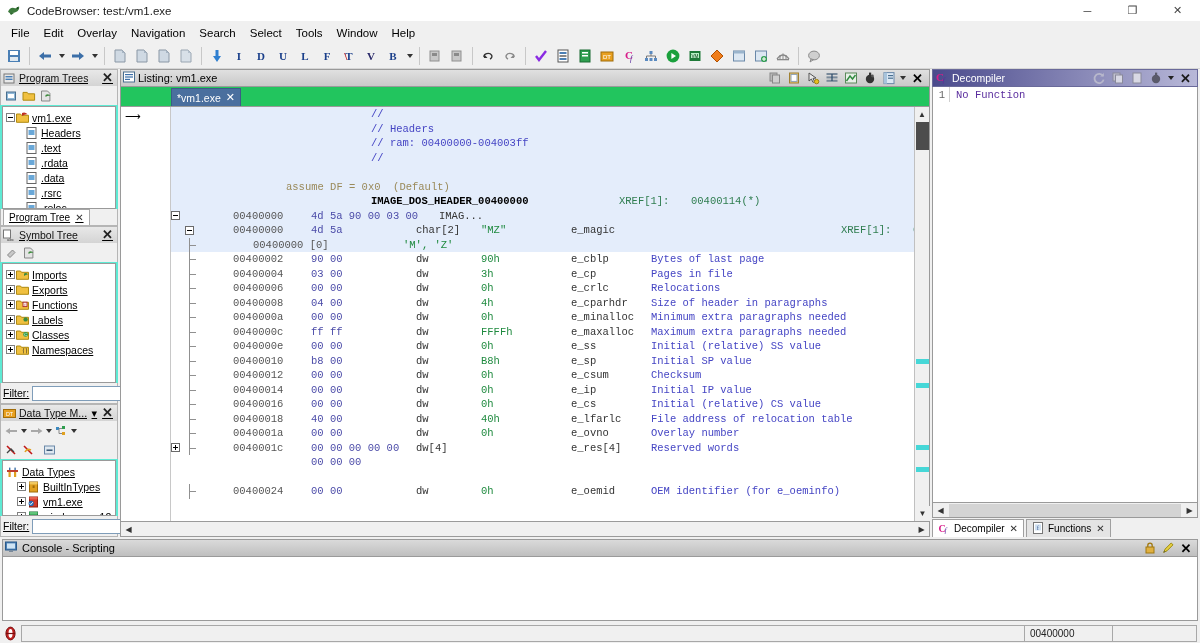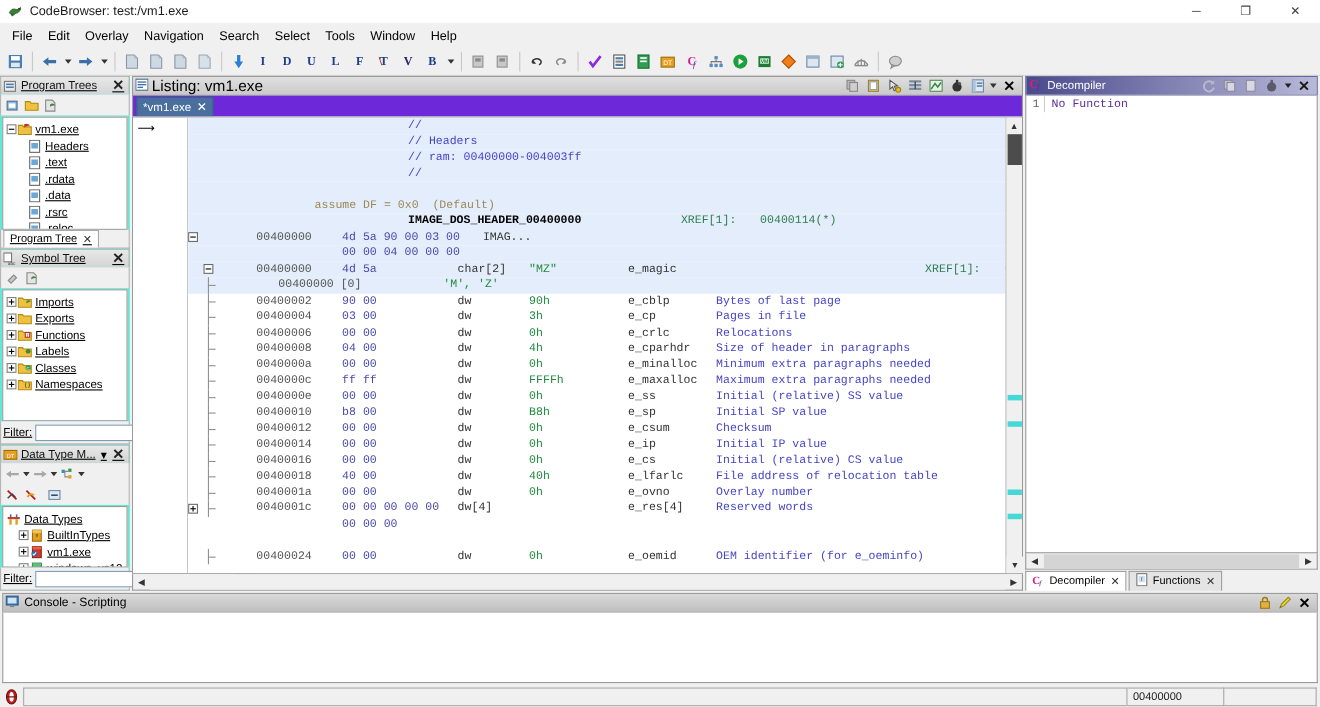--- a/index.html
+++ b/index.html
@@ -114,27 +114,27 @@
   .filter-btn { width: 15px; height: 15px; margin-left: 2px; }
 
   
   .centercol { flex: 1 1 auto; display: flex; flex-direction: column; min-width: 0; padding: 0 2px; }
   .listing-hdr {
     height: 18px; flex: 0 0 18px; display: flex; align-items: center;
     background: linear-gradient(to bottom, #e0e0e0, #c9c9c9);
     border: 1px solid #9a9a9a;
     padding: 0 2px;
   }
-  .listing-hdr .lh-title { font-size: 14px; margin-left: 3px; }
+  .listing-hdr .lh-title { font-size: 11px; margin-left: 3px; }
   .listing-hdr .lh-btns { margin-left: auto; display: flex; align-items: center; }
   .lhb { width: 19px; height: 17px; display: flex; align-items: center; justify-content: center; }
 
   .listing-tabs {
     height: 19px; flex: 0 0 19px; display: flex; align-items: flex-end;
-    background: #6d28d9; border-left: 1px solid #9a9a9a; border-right: 1px solid #9a9a9a;
+    background: #22c55e; border-left: 1px solid #9a9a9a; border-right: 1px solid #9a9a9a; padding-left: 47px;
   }
   .ltab {
     height: 18px; display: flex; align-items: center; padding: 0 5px;
     background: #4a6f9e; color: #fff; font-size: 10.5px; margin-left: 3px;
     border: 1px solid #3c5c85; border-bottom: none;
   }
   .ltab .tx { margin-left: 5px; color: #fff; font-size: 11px; }
 
   .listing-wrap {
     flex: 1 1 auto; display: flex; min-height: 0;
@@ -898,21 +898,20 @@
         </div>
         <div class="listing-body" id="listing-body">
             <div class="lrow sel"><span class="fld c-cmt" style="left: 200px;">//</span></div>
             <div class="lrow sel"><span class="fld c-cmt" style="left: 200px;">// Headers</span></div>
             <div class="lrow sel"><span class="fld c-cmt" style="left: 200px;">// ram: 00400000-004003ff</span></div>
             <div class="lrow sel"><span class="fld c-cmt" style="left: 200px;">//</span></div>
             <div class="lrow sel"></div>
             <div class="lrow sel"><span class="fld c-assume" style="left: 115px;">assume DF = 0x0  (Default)</span></div>
             <div class="lrow sel"><span class="fld c-label" style="left: 200px;">IMAGE_DOS_HEADER_00400000</span><span class="fld c-xref" style="left: 448px;">XREF[1]:</span><span class="fld c-xref" style="left: 520px;">00400114(*)</span></div>
             <div class="lrow sel"><span class="tgl" style="left: 0px;"></span><span class="fld c-addr" style="left: 62px;">00400000</span><span class="fld c-bytes" style="left: 140px;">4d 5a 90 00 03 00</span><span class="fld c-mnem" style="left: 268px;">IMAG...</span></div>
-            <div class="lrow sel"><span class="fld c-bytes" style="left: 140px;">00 00 04 00 00 00</span></div>
             <div class="lrow sel"><span class="tgl" style="left: 14px;"></span><span class="fld c-addr" style="left: 62px;">00400000</span><span class="fld c-bytes" style="left: 140px;">4d 5a</span><span class="fld c-mnem" style="left: 245px;">char[2]</span><span class="fld c-str" style="left: 310px;">"MZ"</span><span class="fld c-fieldname" style="left: 400px;">e_magic</span><span class="fld c-xref" style="left: 670px;">XREF[1]:</span><span class="fld c-xref" style="left: 742px;">004001</span></div>
             <div class="lrow sel"><span class="tline" style="left: 18px;"></span><span class="tvert" style="left: 18px;"></span><span class="fld c-addr" style="left: 82px;">00400000 [0]</span><span class="fld c-str" style="left: 232px;">'M', 'Z'</span></div>
             <div class="lrow"><span class="tline" style="left: 18px;"></span><span class="tvert" style="left: 18px;"></span><span class="fld c-addr" style="left: 62px;">00400002</span><span class="fld c-bytes" style="left: 140px;">90 00</span><span class="fld c-mnem" style="left: 245px;">dw</span><span class="fld c-val" style="left: 310px;">90h</span><span class="fld c-fieldname" style="left: 400px;">e_cblp</span><span class="fld c-cmt" style="left: 480px;">Bytes of last page</span></div>
             <div class="lrow"><span class="tline" style="left: 18px;"></span><span class="tvert" style="left: 18px;"></span><span class="fld c-addr" style="left: 62px;">00400004</span><span class="fld c-bytes" style="left: 140px;">03 00</span><span class="fld c-mnem" style="left: 245px;">dw</span><span class="fld c-val" style="left: 310px;">3h</span><span class="fld c-fieldname" style="left: 400px;">e_cp</span><span class="fld c-cmt" style="left: 480px;">Pages in file</span></div>
             <div class="lrow"><span class="tline" style="left: 18px;"></span><span class="tvert" style="left: 18px;"></span><span class="fld c-addr" style="left: 62px;">00400006</span><span class="fld c-bytes" style="left: 140px;">00 00</span><span class="fld c-mnem" style="left: 245px;">dw</span><span class="fld c-val" style="left: 310px;">0h</span><span class="fld c-fieldname" style="left: 400px;">e_crlc</span><span class="fld c-cmt" style="left: 480px;">Relocations</span></div>
             <div class="lrow"><span class="tline" style="left: 18px;"></span><span class="tvert" style="left: 18px;"></span><span class="fld c-addr" style="left: 62px;">00400008</span><span class="fld c-bytes" style="left: 140px;">04 00</span><span class="fld c-mnem" style="left: 245px;">dw</span><span class="fld c-val" style="left: 310px;">4h</span><span class="fld c-fieldname" style="left: 400px;">e_cparhdr</span><span class="fld c-cmt" style="left: 480px;">Size of header in paragraphs</span></div>
             <div class="lrow"><span class="tline" style="left: 18px;"></span><span class="tvert" style="left: 18px;"></span><span class="fld c-addr" style="left: 62px;">0040000a</span><span class="fld c-bytes" style="left: 140px;">00 00</span><span class="fld c-mnem" style="left: 245px;">dw</span><span class="fld c-val" style="left: 310px;">0h</span><span class="fld c-fieldname" style="left: 400px;">e_minalloc</span><span class="fld c-cmt" style="left: 480px;">Minimum extra paragraphs needed</span></div>
             <div class="lrow"><span class="tline" style="left: 18px;"></span><span class="tvert" style="left: 18px;"></span><span class="fld c-addr" style="left: 62px;">0040000c</span><span class="fld c-bytes" style="left: 140px;">ff ff</span><span class="fld c-mnem" style="left: 245px;">dw</span><span class="fld c-val" style="left: 310px;">FFFFh</span><span class="fld c-fieldname" style="left: 400px;">e_maxalloc</span><span class="fld c-cmt" style="left: 480px;">Maximum extra paragraphs needed</span></div>
             <div class="lrow"><span class="tline" style="left: 18px;"></span><span class="tvert" style="left: 18px;"></span><span class="fld c-addr" style="left: 62px;">0040000e</span><span class="fld c-bytes" style="left: 140px;">00 00</span><span class="fld c-mnem" style="left: 245px;">dw</span><span class="fld c-val" style="left: 310px;">0h</span><span class="fld c-fieldname" style="left: 400px;">e_ss</span><span class="fld c-cmt" style="left: 480px;">Initial (relative) SS value</span></div>
             <div class="lrow"><span class="tline" style="left: 18px;"></span><span class="tvert" style="left: 18px;"></span><span class="fld c-addr" style="left: 62px;">00400010</span><span class="fld c-bytes" style="left: 140px;">b8 00</span><span class="fld c-mnem" style="left: 245px;">dw</span><span class="fld c-val" style="left: 310px;">B8h</span><span class="fld c-fieldname" style="left: 400px;">e_sp</span><span class="fld c-cmt" style="left: 480px;">Initial SP value</span></div>

